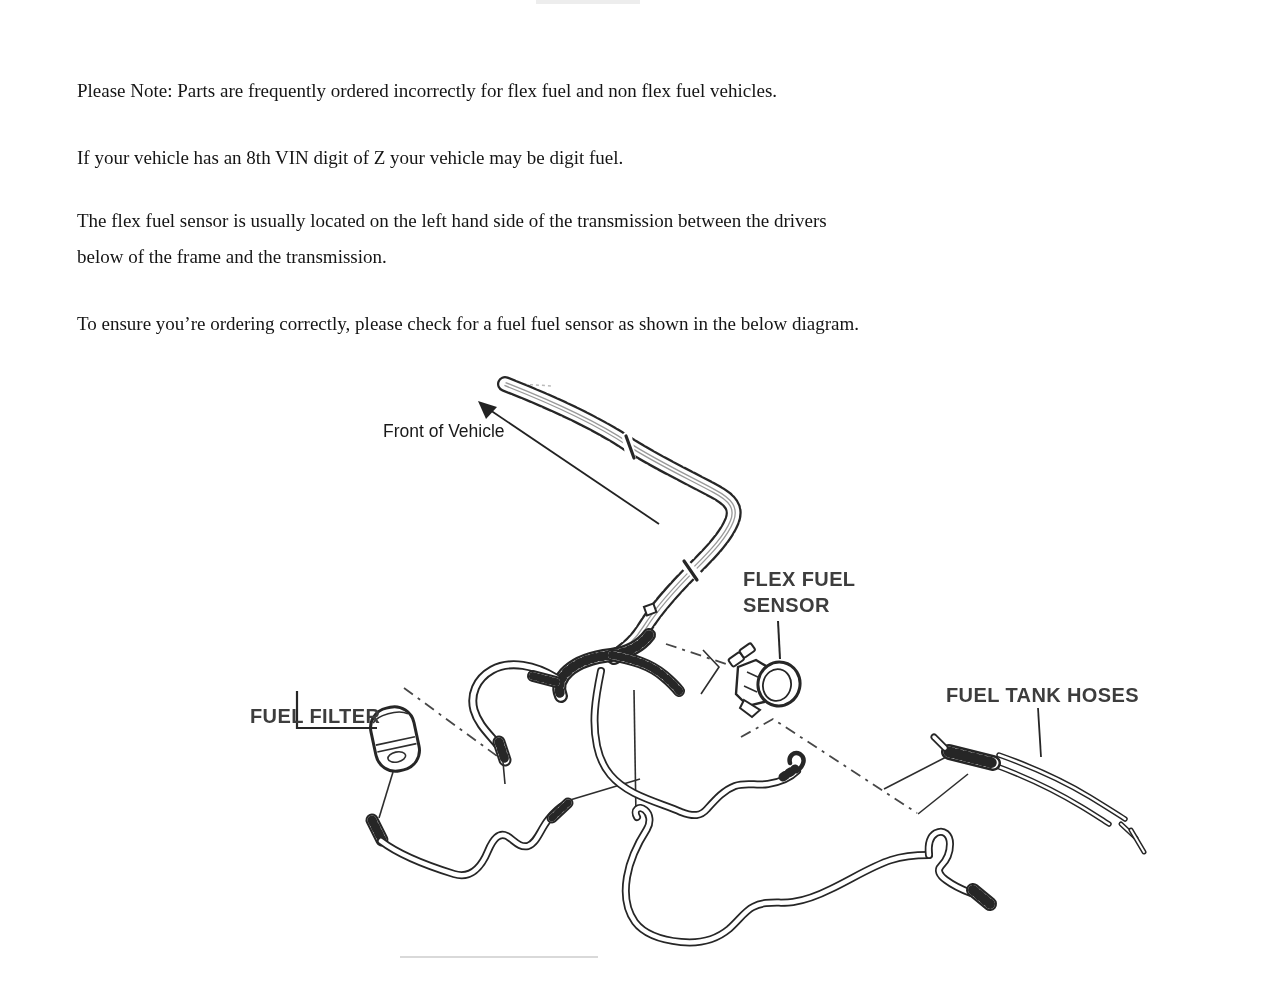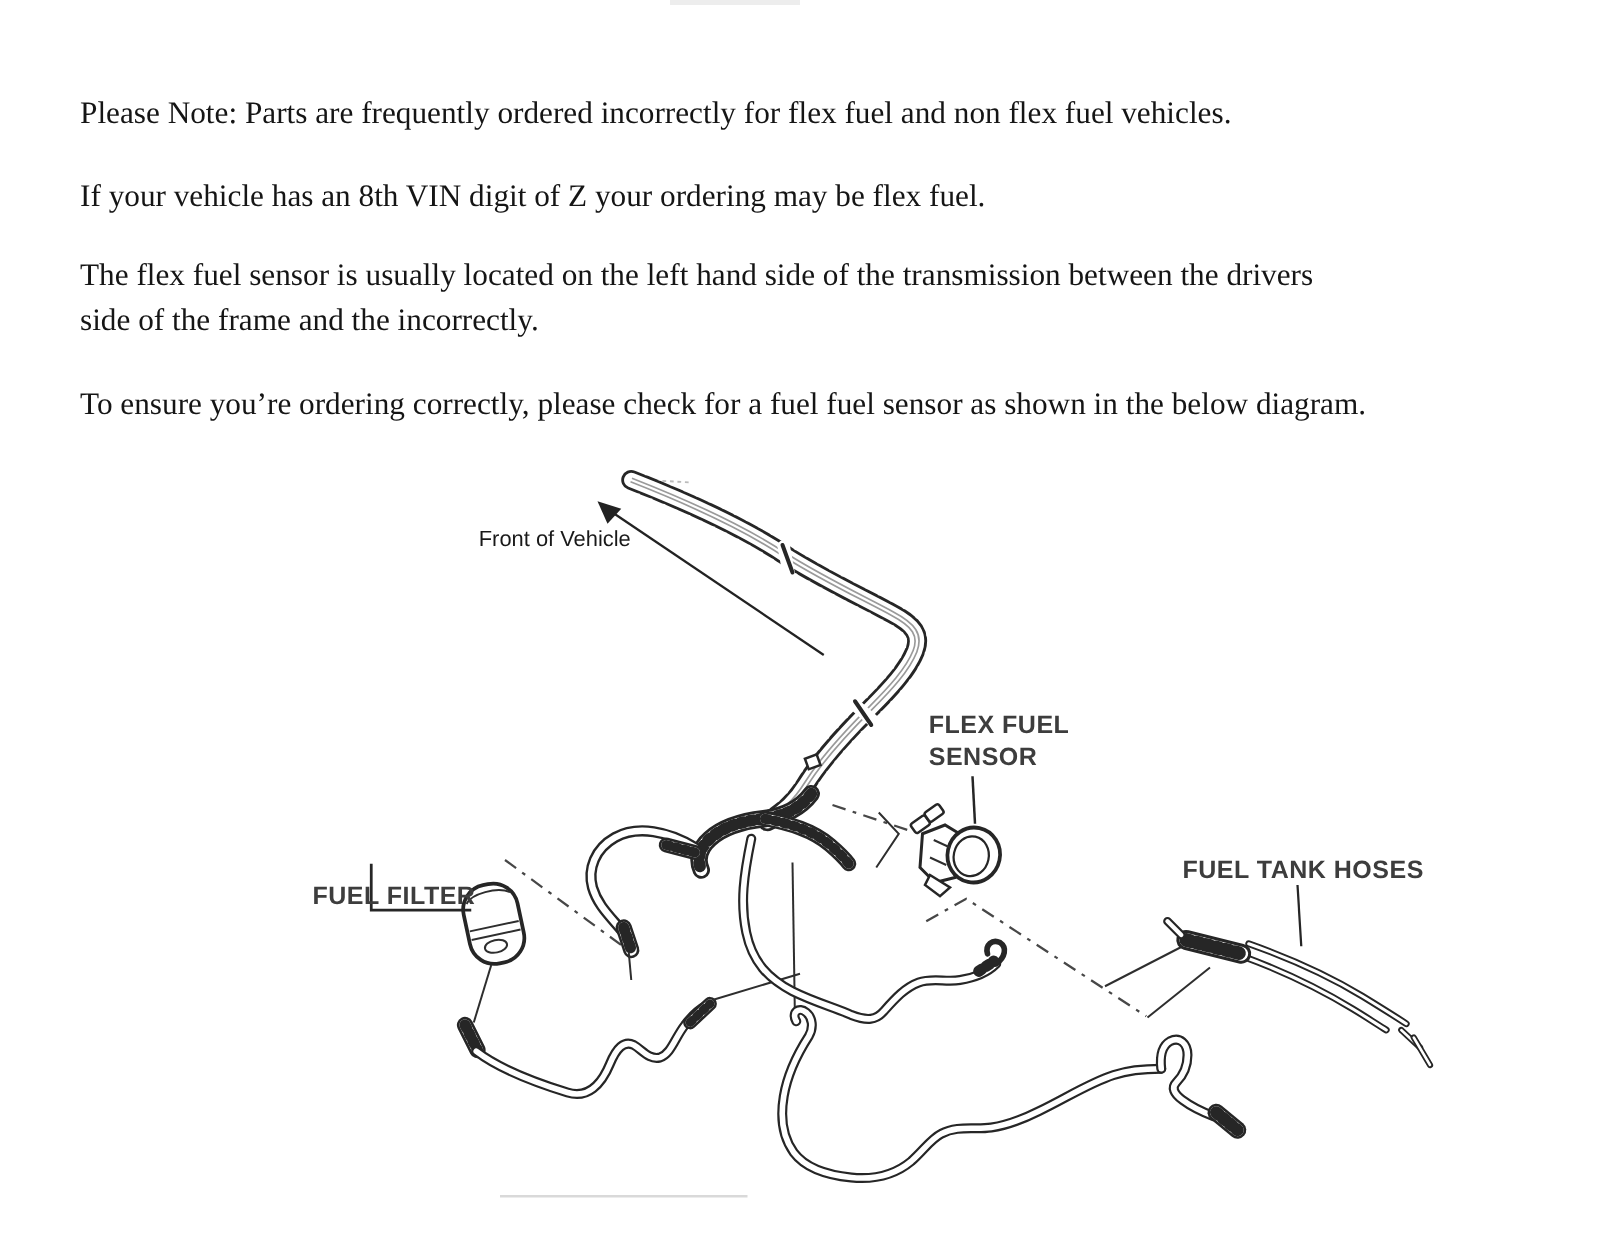--- a/index.html
+++ b/index.html
@@ -1,38 +1,38 @@
 <!DOCTYPE html>
 <html><head>
 <meta charset="utf-8">
 <style>
   html,body{margin:0;padding:0;background:#ffffff;}
   body{width:1280px;height:989px;position:relative;overflow:hidden;
        font-family:"Liberation Serif", serif;color:#151515;}
-  .para{position:absolute;left:64px;font-size:25px;line-height:36px;white-space:nowrap;}
+  .para{position:absolute;left:77px;font-size:19px;line-height:36px;white-space:nowrap;}
   .topbar{position:absolute;left:536px;top:0;width:104px;height:4px;background:#ededed;}
   svg{position:absolute;left:0;top:0;}
   svg text{font-family:"Liberation Sans", sans-serif;}
   .lbl-bold{font-size:20px;font-weight:bold;fill:#3d3d3d;letter-spacing:.4px;}
   .lbl-reg{font-size:17.5px;fill:#191919;}
   .ink{stroke:#262626;fill:none;stroke-linecap:round;stroke-linejoin:round;}
   .thin{stroke:#2e2e2e;stroke-width:1.6;fill:none;}
   .dash{stroke:#474747;stroke-width:1.8;fill:none;stroke-dasharray:11 6 3 6;}
   .white{stroke:#ffffff;fill:none;stroke-linecap:round;stroke-linejoin:round;}
   .part{fill:#ffffff;stroke:#262626;}
 </style>
 </head>
 <body>
 
 <div class="topbar"></div>
 
 <div class="para" style="top:73px">Please Note: Parts are frequently ordered incorrectly for flex fuel and non flex fuel vehicles.</div>
-<div class="para" style="top:140px">If your vehicle has an 8th VIN digit of Z your ordering may be flex fuel.</div>
+<div class="para" style="top:140px">If your vehicle has an 8th VIN digit of Z your vehicle may be digit fuel.</div>
 <div class="para" style="top:203px">The flex fuel sensor is usually located on the left hand side of the transmission between the drivers</div>
-<div class="para" style="top:239px">side of the frame and the incorrectly.</div>
+<div class="para" style="top:239px">below of the frame and the transmission.</div>
 <div class="para" style="top:306px">To ensure you’re ordering correctly, please check for a fuel fuel sensor as shown in the below diagram.</div>
 
 <svg width="1280" height="989" viewBox="0 0 1280 989">
 
   <g>
     <path class="dash" d="M404,688 L497,756"></path>
     <path class="dash" d="M666,644 L729,665"></path>
     <path class="dash" d="M741,737 L773,719 L917,813"></path>
     <polyline class="thin" points="701,694 719,667 703,650"></polyline>
     <polyline class="thin" points="884,789 952,754"></polyline>

